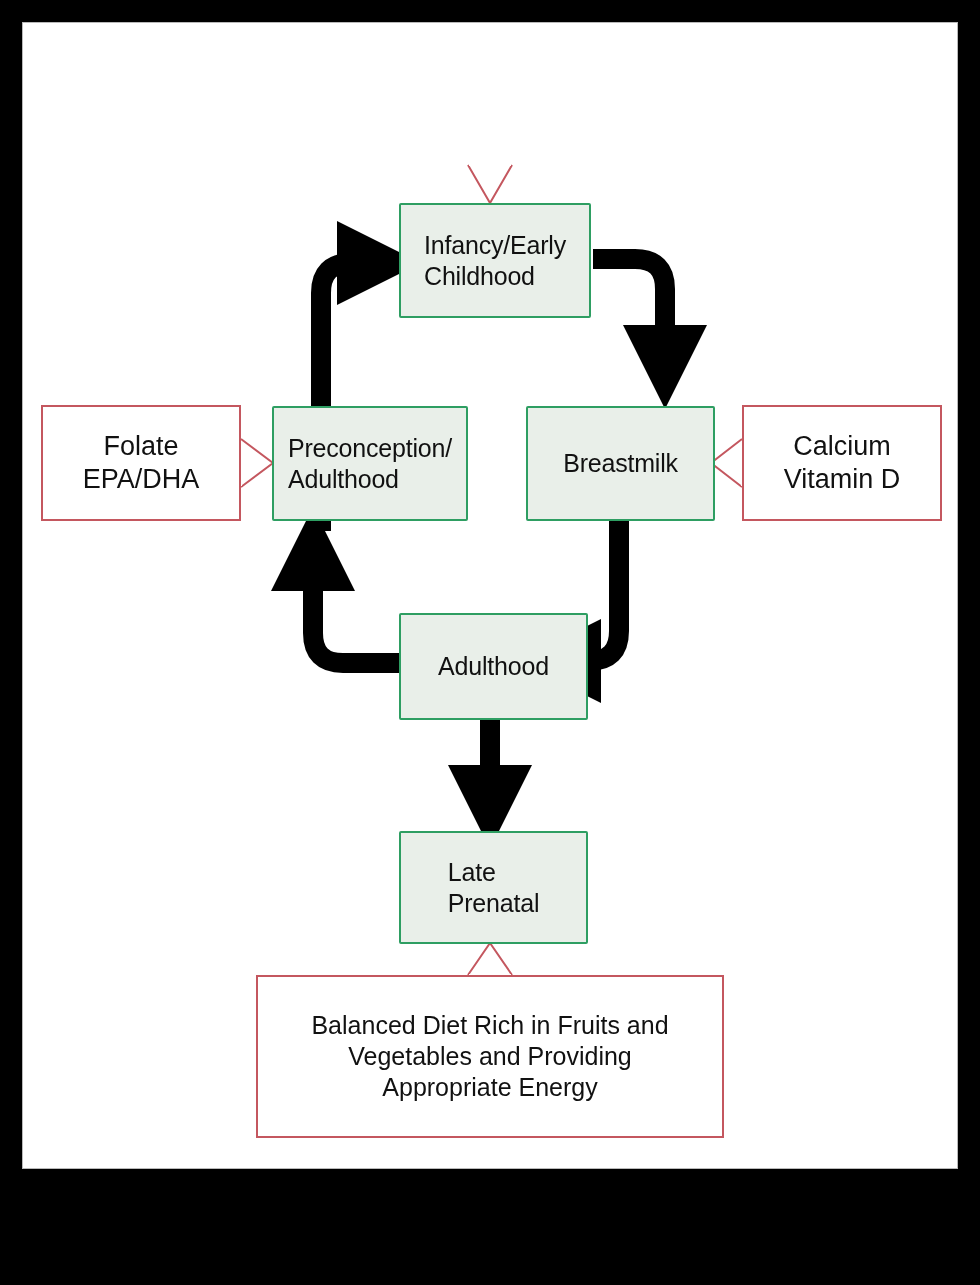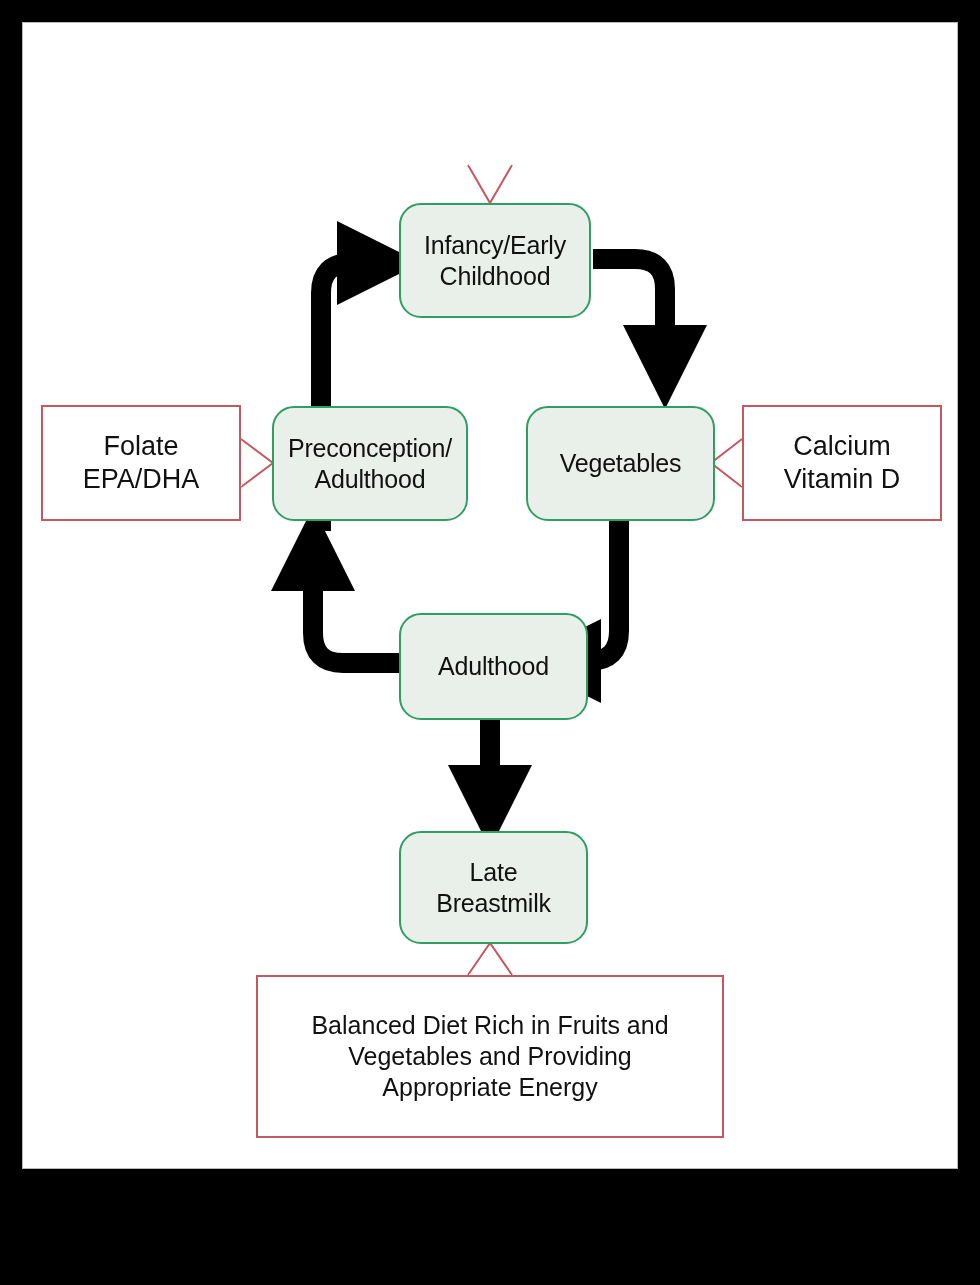--- a/index.html
+++ b/index.html
@@ -22,25 +22,25 @@
     width: 936px;
     height: 1147px;
     background: #ffffff;
     border: 1px solid #b9b9b9;
   }
   
   .stage {
     position: absolute;
     background: #e9efe9;
     border: 2.5px solid #2e9e62;
-    border-radius: 22px;
+    border-radius: 2px;
     display: flex;
     align-items: center;
     justify-content: center;
-    text-align: center;
+    text-align: left;
     color: #111111;
     font-size: 25px;
     line-height: 1.22;
     letter-spacing: -0.2px;
     z-index: 4;
   }
   
   .callout {
     position: absolute;
     background: #ffffff;
@@ -133,26 +133,26 @@
       <span class="txt">Infancy/Early
 Childhood</span>
     </div>
 
     <div class="stage" style="left:249px; top:383px; width:196px; height:115px;">
       <span class="txt">Preconception/
 Adulthood</span>
     </div>
 
     <div class="stage" style="left:503px; top:383px; width:189px; height:115px;">
-      <span class="txt">Vegetables</span>
+      <span class="txt">Breastmilk</span>
     </div>
 
     <div class="stage" style="left:376px; top:590px; width:189px; height:107px;">
       <span class="txt">Adulthood</span>
     </div>
 
     <div class="stage" style="left:376px; top:808px; width:189px; height:113px;">
       <span class="txt">Late
-Breastmilk</span>
+Prenatal</span>
     </div>
 
   </div>
 </div>
 
 </body></html>

